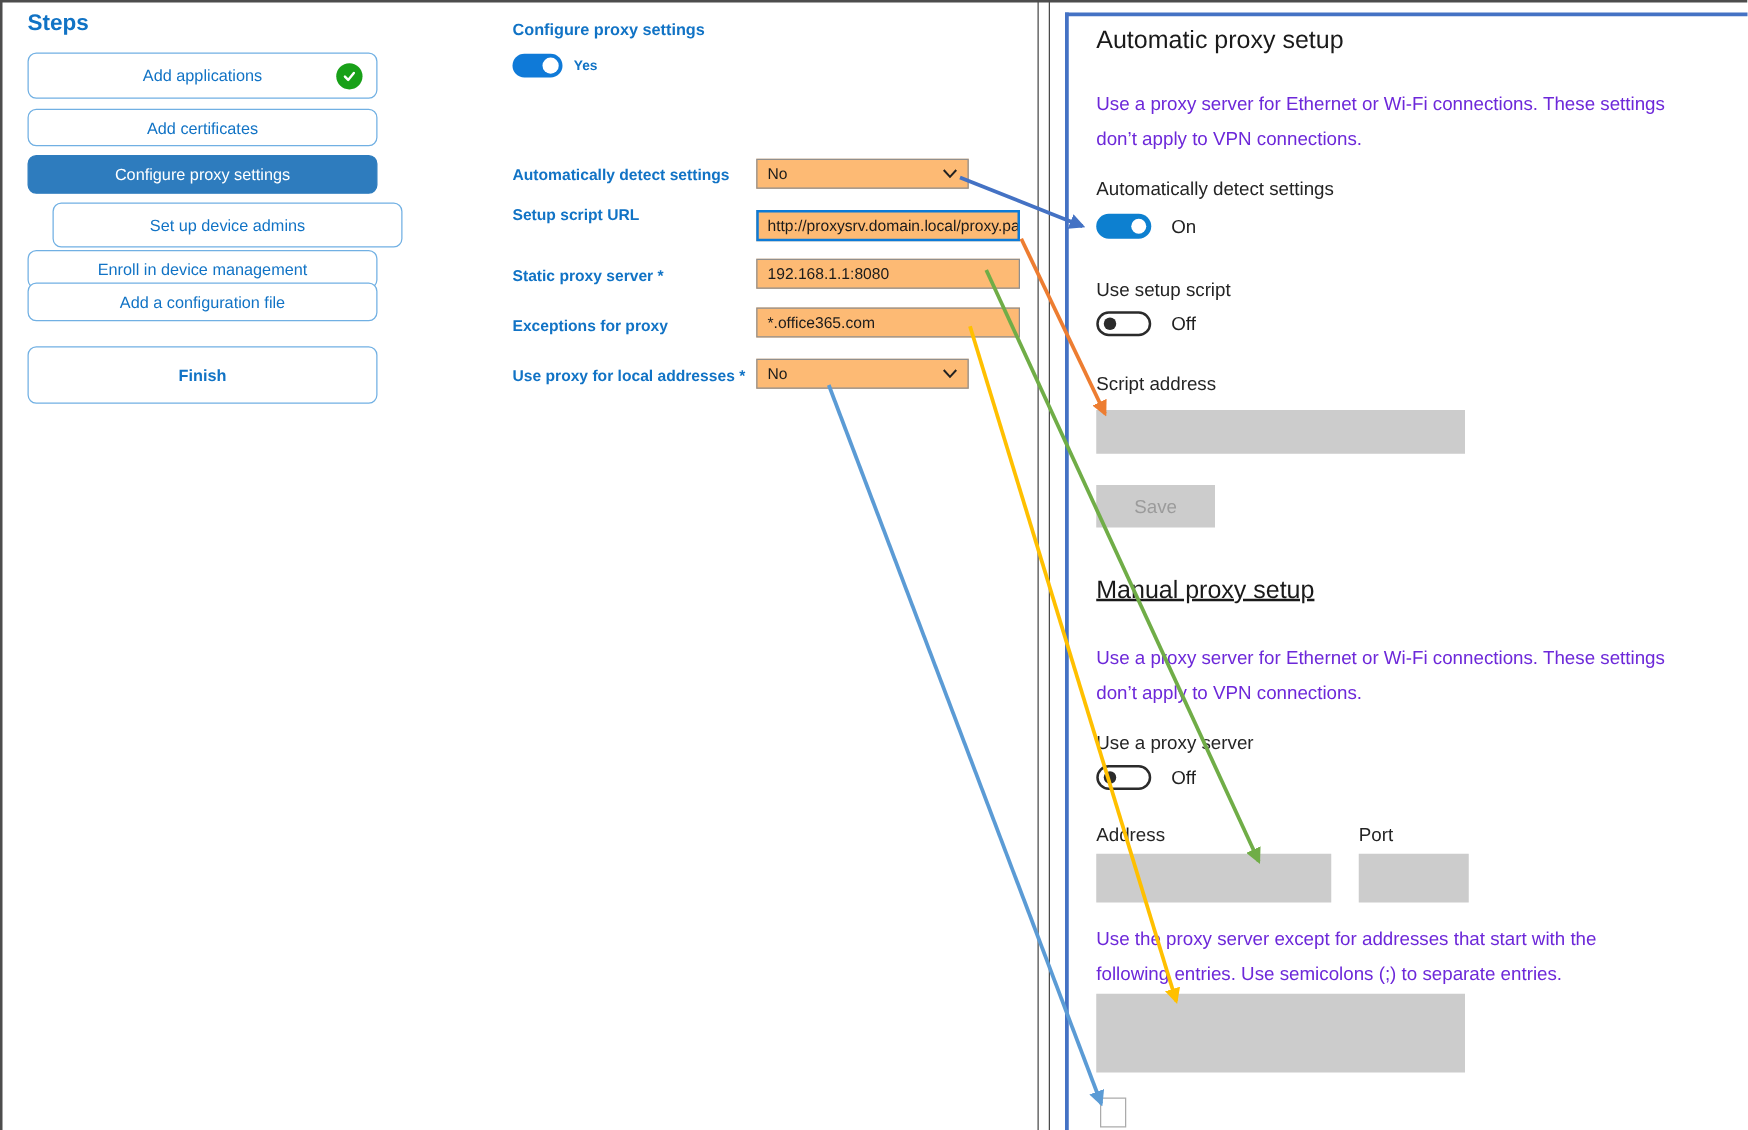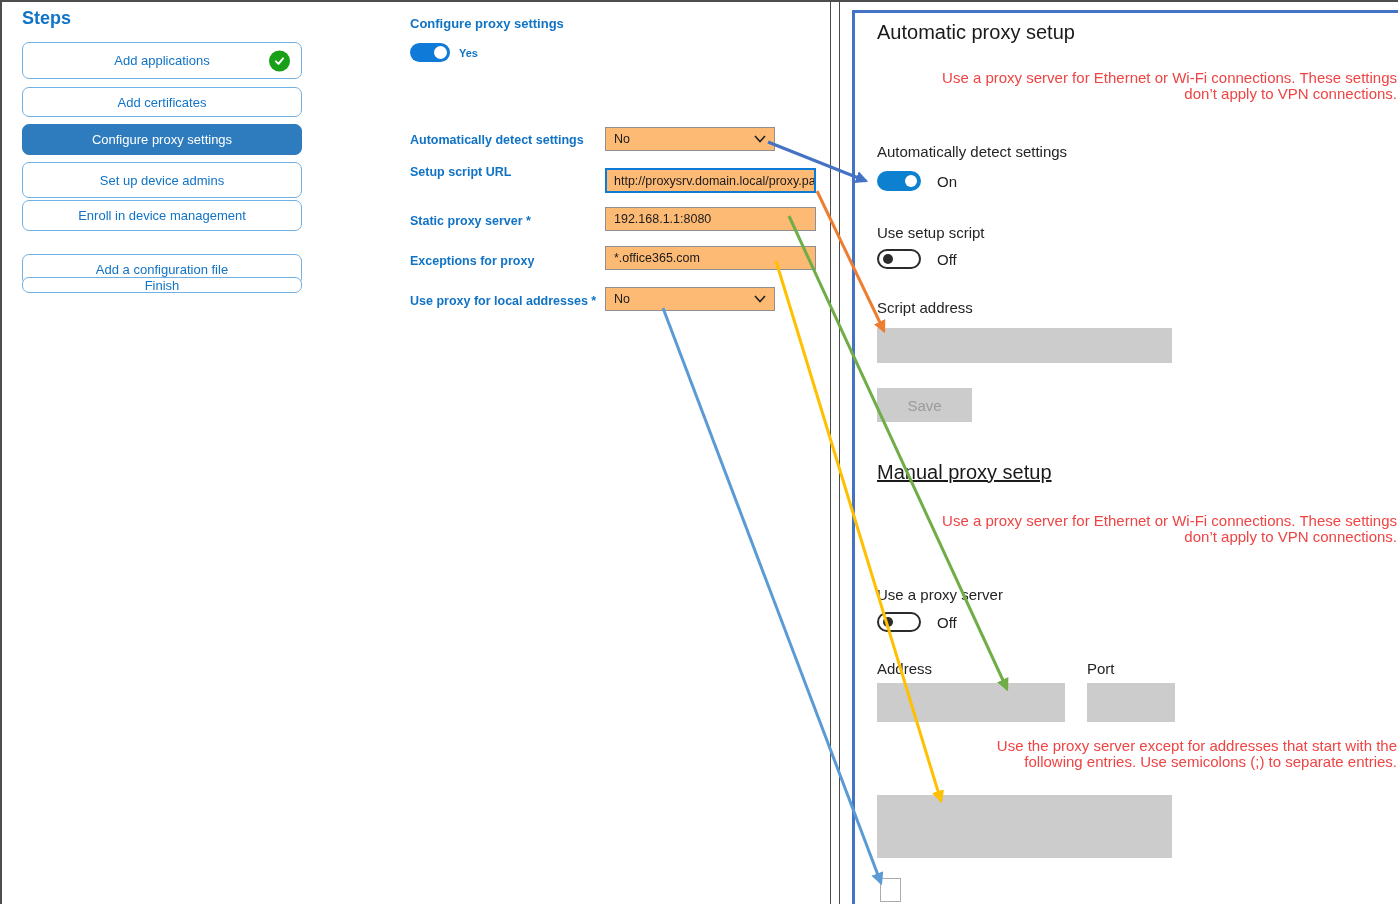--- a/index.html
+++ b/index.html
@@ -58,21 +58,21 @@
   .ctl.focused { border:2px solid #0c7bd8; padding:0 7px; }
   .ctl .chev { position:absolute; right:8px; top:50%; transform:translateY(-50%); }
 
   
   .panel {
     position:absolute; left:852px; top:10px; width:560px; height:894px;
     border-top:3px solid #4472c4; border-left:3px solid #4472c4; background:#fff;
   }
   .panel .abs { position:absolute; left:22px; }
   .p-h1   { font-size:20px; color:#1a1a1a; }
-  .p-body { font-size:15px; color:#ef4444; line-height:16px; white-space:pre-line; width:520px;text-align:right; }
+  .p-body { font-size:15px; color:#6d28d9; line-height:28px; white-space:pre-line; width:520px; }
   .p-label{ font-size:15px; color:#242424; }
   .toggle-row { display:flex; align-items:center; gap:16px; }
   .win-toggle { position:relative; width:44px; height:20px; border-radius:10px; cursor:pointer; }
   .win-toggle.on  { background:#0d80d0; }
   .win-toggle.on .knob  { position:absolute; right:4px; top:4px;  width:12px; height:12px; border-radius:50%; background:#fff; }
   .win-toggle.off { background:#fff; border:2px solid #2b2b2b; }
   .win-toggle.off .knob { position:absolute; left:4px;  top:3px;  width:10px; height:10px; border-radius:50%; background:#2b2b2b; }
   .toggle-state { font-size:15px; color:#1f1f1f; }
   .gray-field { background:#cccccc; }
   .save-btn {
@@ -103,30 +103,30 @@
       <polyline points="4.5,10.5 8.5,14.5 15.5,6" fill="none" stroke="#ffffff" stroke-width="3" stroke-linecap="round" stroke-linejoin="round"></polyline>
     </svg>
   </span>
 </div>
 <div class="step-btn" style="top:87px;height:30px;">
   <span>Add certificates</span>
 </div>
 <div class="step-btn active" style="top:124px;height:31px;">
   <span>Configure proxy settings</span>
 </div>
-<div class="step-btn" style="top:162px;height:36px;">
+<div class="step-btn" style="top:162px;height:36px;margin-left:20px;">
   <span>Set up device admins</span>
 </div>
 <div class="step-btn" style="top:200px;height:31px;">
   <span>Enroll in device management</span>
 </div>
-<div class="step-btn" style="top:254px;height:31px;">
+<div class="step-btn" style="top:226px;height:31px;">
   <span>Add a configuration file</span>
 </div>
-<div class="step-btn" style="top:277px;height:16px;">
+<div class="step-btn" style="top:277px;height:46px;font-weight:bold;">
   <span>Finish</span>
 </div>
 
 <div class="form-title">Configure proxy settings</div>
 <div class="mini-toggle">
     <span class="knob"></span>
   </div>
 <div class="mini-toggle-label">Yes</div>
 
 <div class="form-label" style="top:133px;">Automatically detect settings</div>

